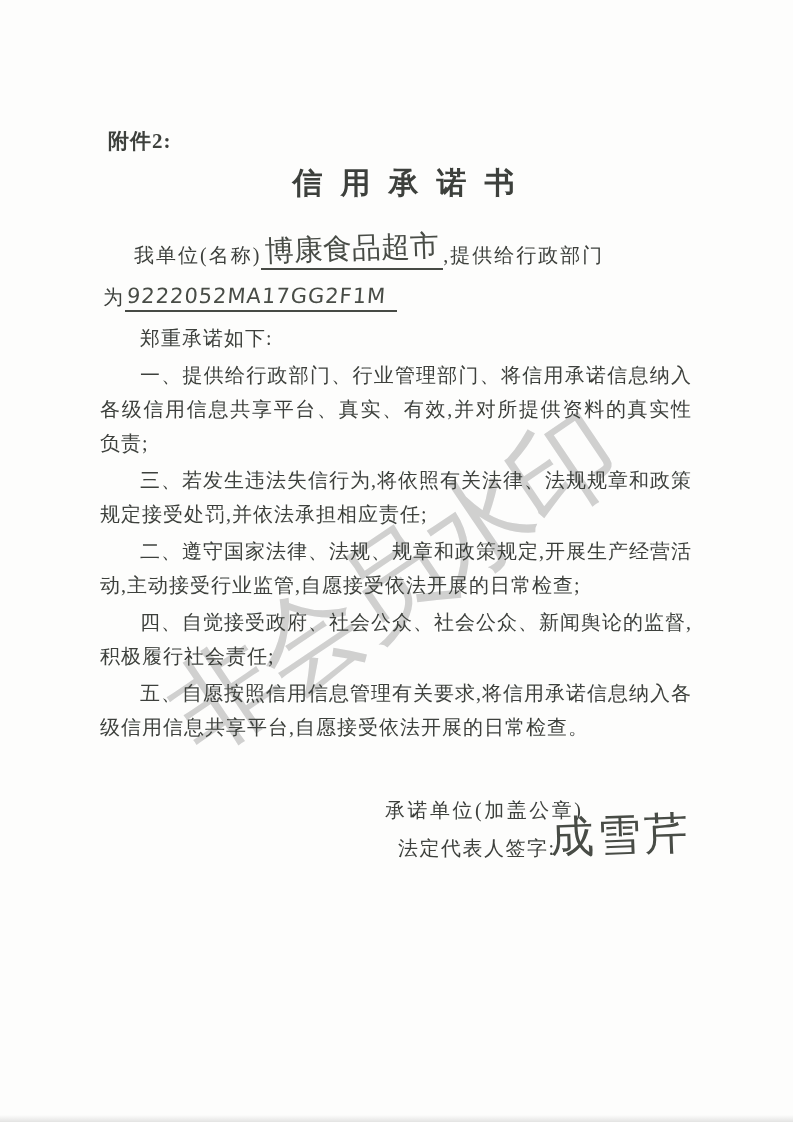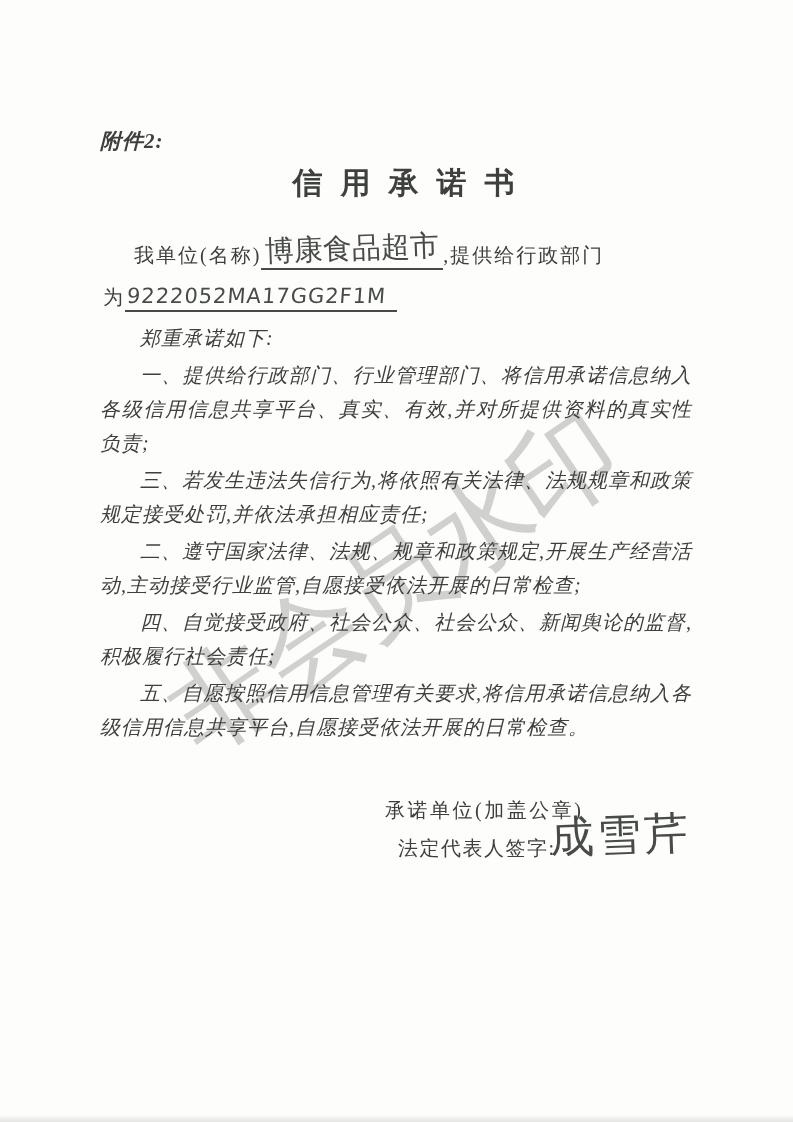--- a/index.html
+++ b/index.html
@@ -33,26 +33,25 @@
     transform: rotate(-34deg);
     transform-origin: center center;
     z-index: 1;
     pointer-events: none;
     user-select: none;
   }
   
   .content { position: absolute; inset: 0; z-index: 2; }
   .attachment {
     position: absolute;
-    left: 100px;
+    left: 108px;
     top: 127px;
     font-size: 21px;
     font-weight: bold;
     letter-spacing: 1px;
-    font-style: italic;
   }
   .title {
     position: absolute;
     left: 0;
     right: 0;
     top: 163px;
     margin: 0;
     text-align: center;
     font-size: 30px;
     font-weight: bold;
@@ -111,21 +110,20 @@
     top: 321px;
     width: 592px;
     font-size: 20px;
     line-height: 34px;
     letter-spacing: 1px;
     text-align: justify;
   }
   .bodytext p {
     margin: 0 0 3px 0;
     text-indent: 2em;
-    font-style: italic;
   }
   .sig-unit {
     position: absolute;
     left: 385px;
     top: 797px;
     font-size: 20px;
     letter-spacing: 2.5px;
     font-family: Liberation Serif, serif;
   }
   .sig-label {

